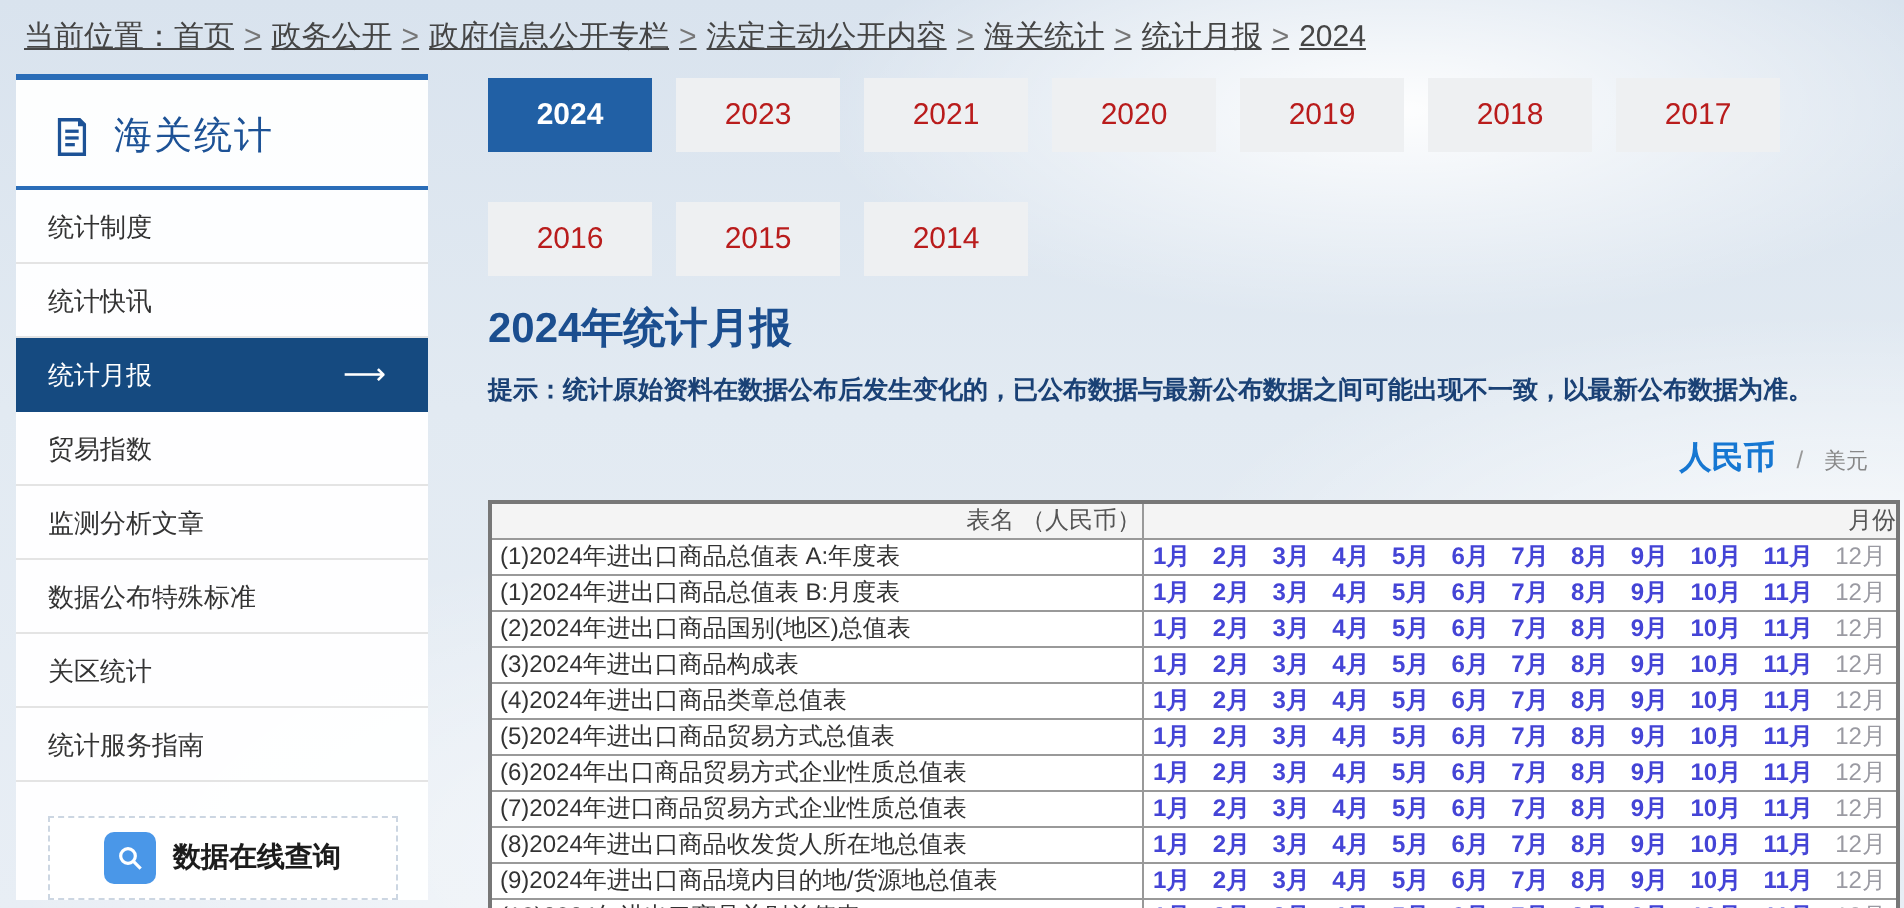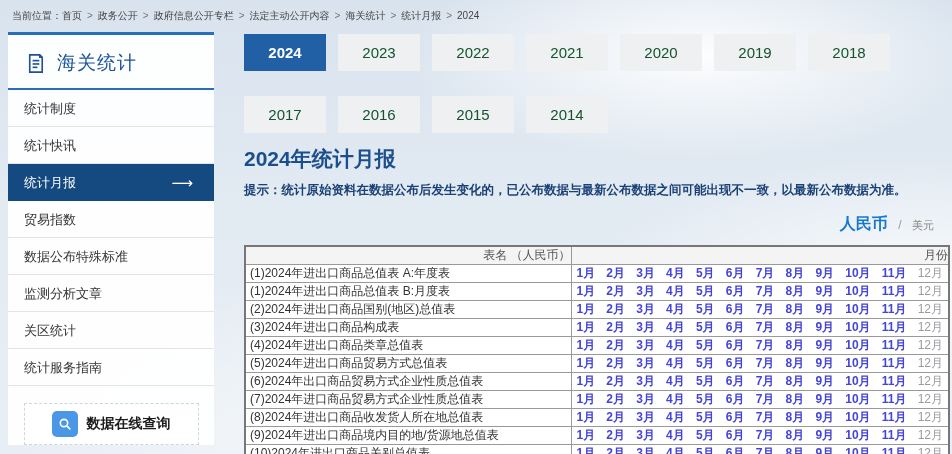--- a/index.html
+++ b/index.html
@@ -18,21 +18,21 @@
     color:#333;
     background:
       radial-gradient(ellipse 420px 150px at 700px 55px, rgba(255,255,255,.95), rgba(255,255,255,0) 70%),
       radial-gradient(ellipse 480px 190px at 920px 290px, rgba(255,255,255,.8), rgba(255,255,255,0) 70%),
       radial-gradient(ellipse 600px 230px at 430px 430px, rgba(255,255,255,.65), rgba(255,255,255,0) 72%),
       linear-gradient(180deg,#d9e3ee 0%,#e2eaf2 45%,#e8eef5 100%);
   }
   .page{position:relative;width:952px;height:454px;overflow:hidden;}
 
   
-  .breadcrumb{padding:9px 0 0 12px;font-size:10px;color:#454545;white-space:nowrap;}
+  .breadcrumb{padding:9px 0 0 12px;font-size:15px;color:#454545;white-space:nowrap;text-decoration:underline;}
   .crumb{color:#454545;cursor:pointer;}
   .crumb-sep{color:#777;margin:0 5px;}
 
   
   .layout{display:flex;margin-top:9px;align-items:flex-start;}
 
   
   .sidebar{
     width:206px;margin-left:8px;background:rgba(255,255,255,.94);
     border-top:3px solid #2a6db8;min-height:412px;
@@ -60,21 +60,21 @@
     width:26px;height:26px;border-radius:5px;background:var(--search-icon);
     display:flex;align-items:center;justify-content:center;
   }
   .query-btn span.lbl{font-size:14px;font-weight:bold;color:#1c1c1c;}
 
   
   .content{margin-left:30px;width:706px;}
   .tabs{display:flex;flex-wrap:wrap;column-gap:12px;row-gap:25px;margin-top:2px;}
   .tab{
     width:82px;height:37px;line-height:37px;text-align:center;font-size:15px;
-    color:#14532d;background:#eef0f2;cursor:pointer;
+    color:#b91c1c;background:#eef0f2;cursor:pointer;
   }
   .tab.active{background:var(--accent);color:#fff;font-weight:bold;}
 
   .page-title{margin-top:12px;font-size:21px;font-weight:bold;color:var(--title);}
   .note{margin-top:9px;font-size:12.5px;font-weight:bold;color:#1a4175;}
 
   .currency{margin-top:15px;text-align:right;padding-right:16px;height:22px;}
   .cur-active{font-size:16px;font-weight:bold;color:var(--currency-active);cursor:pointer;margin-left:26px;}
   .cur-sep{font-size:12px;color:#999;margin:0 6px;}
   .cur-inactive{font-size:11px;color:#888;cursor:pointer;}
@@ -118,41 +118,40 @@
           </svg>
         </span>
         <span class="side-title">海关统计</span>
       </div>
       <div class="side-underline"></div>
       <nav id="side-items">
           <div class="side-item"><span>统计制度</span></div>
           <div class="side-item"><span>统计快讯</span></div>
           <div class="side-item active"><span>统计月报</span><span class="arrow">⟶</span></div>
           <div class="side-item"><span>贸易指数</span></div>
+          <div class="side-item"><span>监测分析文章</span></div>
           <div class="side-item"><span>数据公布特殊标准</span></div>
-          <div class="side-item"><span>监测分析文章</span></div>
           <div class="side-item"><span>关区统计</span></div>
           <div class="side-item"><span>统计服务指南</span></div>
         </nav>
       <div class="query-btn">
         <span class="q-icon">
           <svg width="16" height="16" viewBox="0 0 24 24" fill="none" stroke="#ffffff" stroke-width="2.4">
             <circle cx="10.5" cy="10.5" r="5.5"></circle>
             <line x1="14.8" y1="14.8" x2="20" y2="20"></line>
           </svg>
         </span>
         <span class="lbl">数据在线查询</span>
       </div>
     </aside>
 
     <main class="content">
       <div class="tabs" id="year-tabs">
           <div class="tab active">2024</div>
           <div class="tab">2023</div>
-          <div class="tab">2022</div>
           <div class="tab">2021</div>
           <div class="tab">2020</div>
           <div class="tab">2019</div>
           <div class="tab">2018</div>
           <div class="tab">2017</div>
           <div class="tab">2016</div>
           <div class="tab">2015</div>
           <div class="tab">2014</div>
         </div>
 

